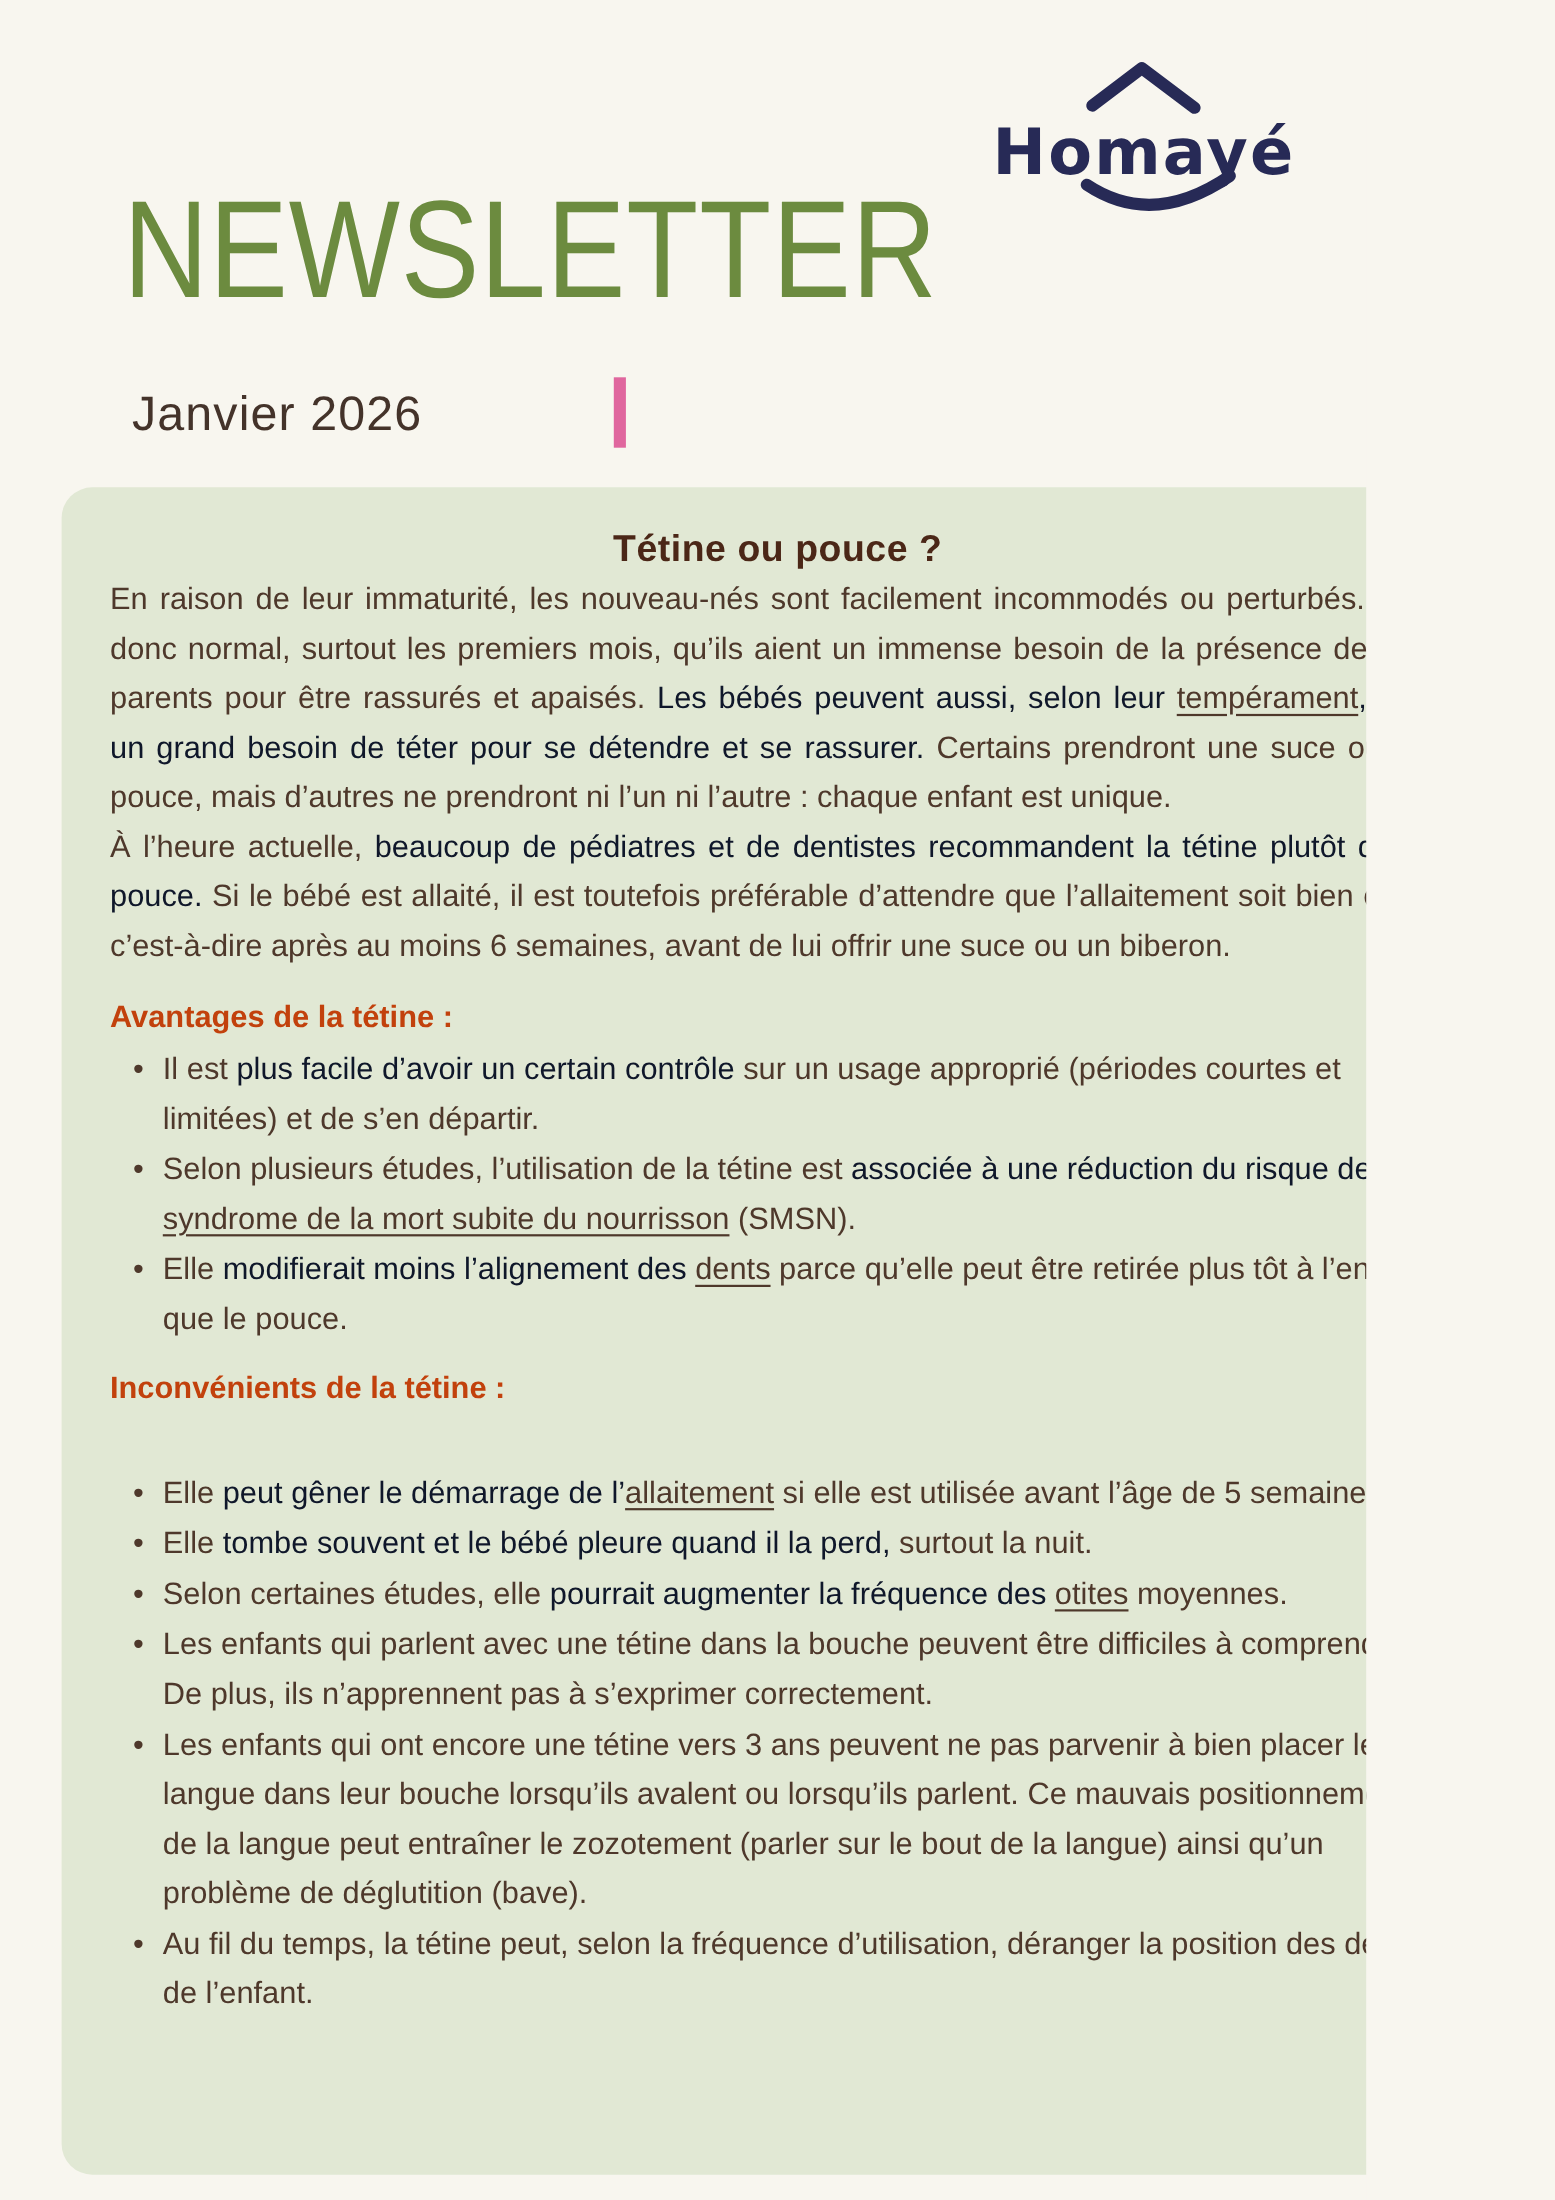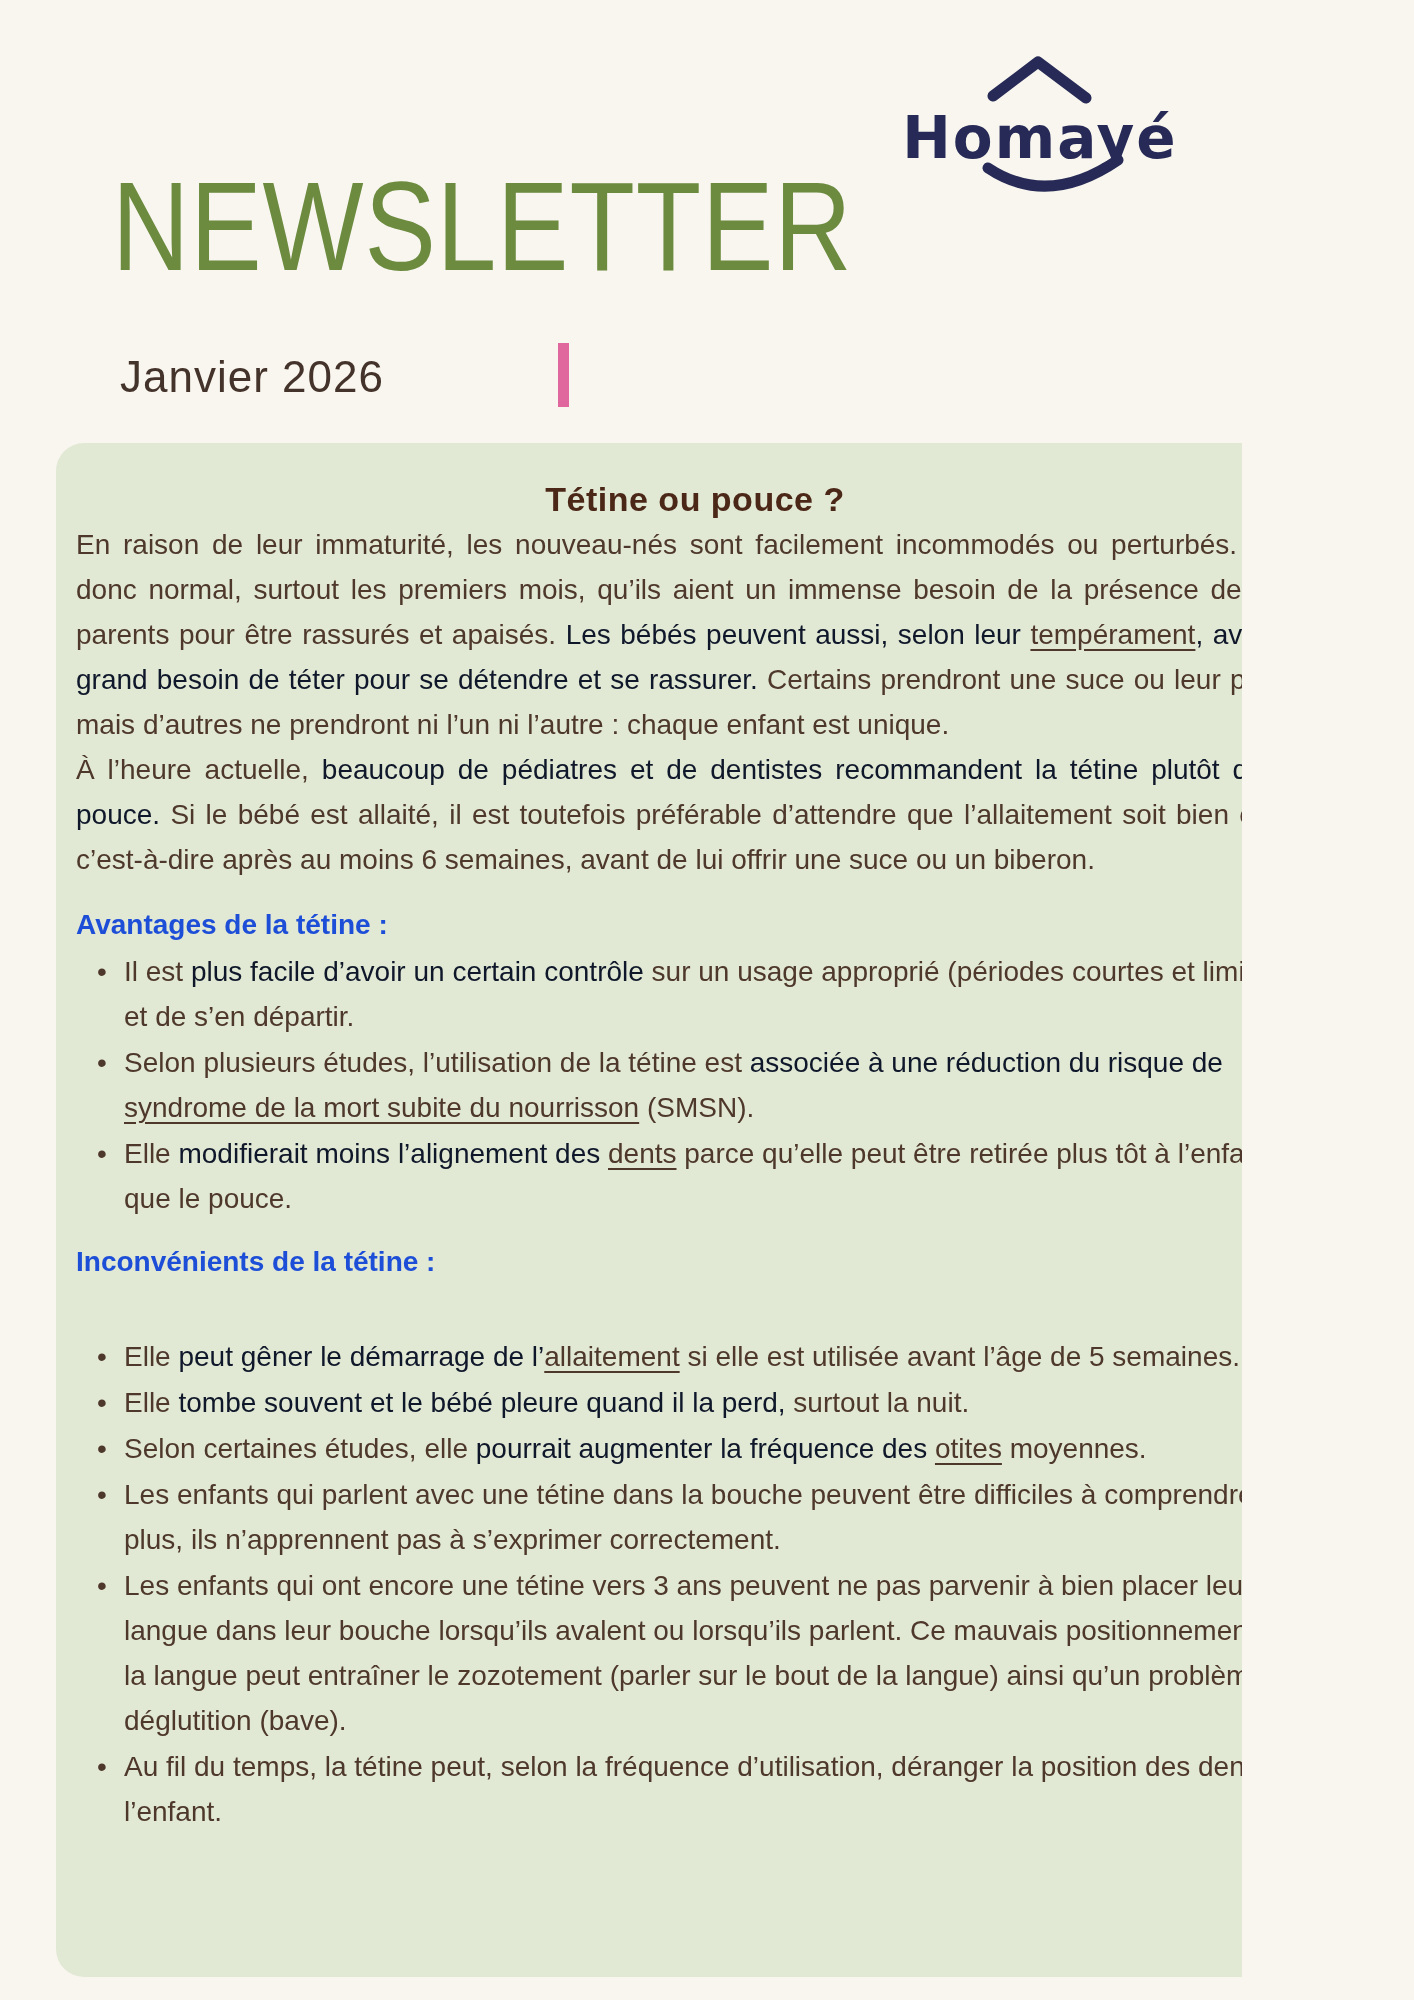--- a/index.html
+++ b/index.html
@@ -54,21 +54,21 @@
   
   .card{
     position:absolute;
     left:56px;
     top:443px;
     width:1302px;
     height:1534px;
     background:#e1e8d4;
     border-radius:28px;
     box-sizing:border-box;
-    padding:34px 44px 30px 20px;
+    padding:34px 44px 30px 44px;
     overflow:hidden;
   }
   .card-title{
     margin:0;
     text-align:center;
     font-size:34px;
     font-weight:700;
     color:#4b2717;
     letter-spacing:.5px;
   }
@@ -81,21 +81,21 @@
     margin:0;
     text-align:justify;
   }
   .p1{margin-top:56px;}
   .p2{margin-top:23px;}
   .section-heading{
     margin:20px 0 0 0;
     font-size:28px;
     line-height:45px;
     font-weight:700;
-    color:#1d4ed8;
+    color:#c2410c;
   }
   .h-inconv{margin-top:18px;}
   ul.bullet-list{
     list-style:none;
     margin:2px 0 0 0;
     padding:0 0 0 48px;
   }
   ul.list-inconvenients{margin-top:50px;}
   ul.bullet-list li{
     position:relative;

